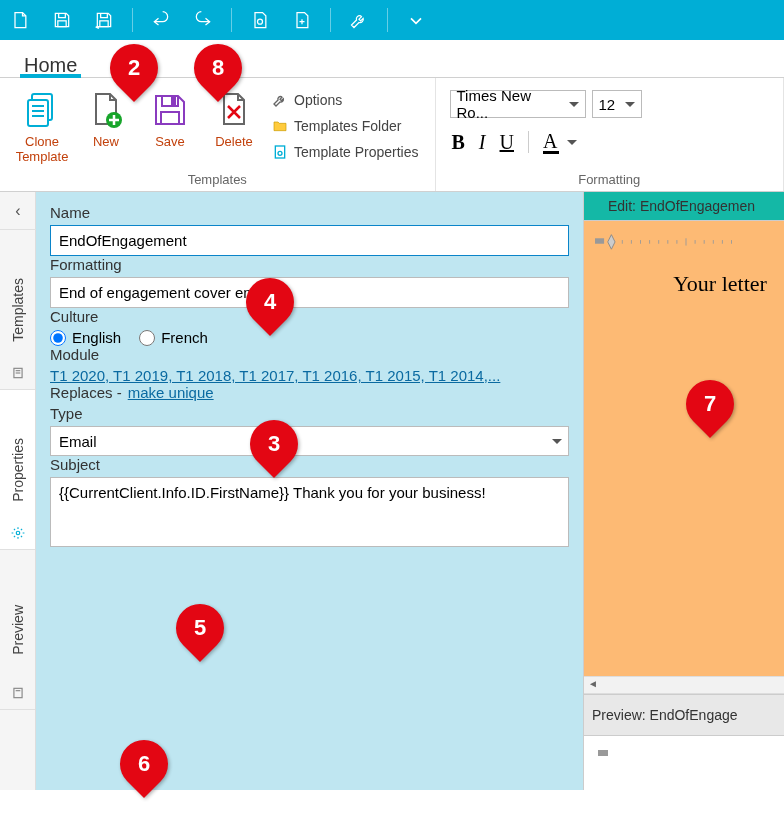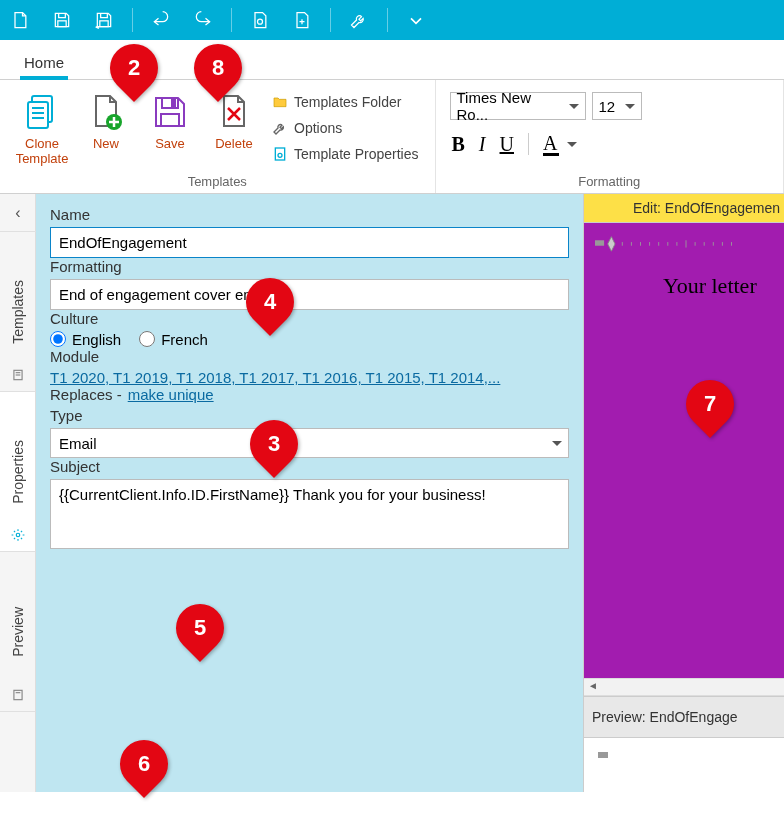--- a/index.html
+++ b/index.html
@@ -6,21 +6,21 @@
 body { font-family: "Segoe UI", Arial, sans-serif; font-size: 14px; background: #fff; width: 784px; height: 836px; overflow: hidden; }
 
 
 .qa-bar { background: #00aed6; height: 40px; display: flex; align-items: center; padding: 0 6px; gap: 14px; }
 .qa-icon { width: 28px; height: 28px; display: flex; align-items: center; justify-content: center; cursor: pointer; }
 .qa-icon svg { width: 20px; height: 20px; stroke: #fff; fill: none; stroke-width: 1.5; }
 .qa-sep { width: 1px; height: 24px; background: rgba(255,255,255,0.4); }
 
 
 .tab-row { display: flex; padding: 10px 20px 0 20px; gap: 20px; border-bottom: 1px solid #d0d0d0; background: #fff; }
-.tab-row .tab { padding: 4px 4px 8px 4px; font-size: 15px; color: #333; cursor: pointer; position: relative; }
+.tab-row .tab { padding: 4px 4px 0 4px; font-size: 20px; color: #333; cursor: pointer; position: relative; }
 .tab-row .tab.active::after { content: ""; position: absolute; left: 0; right: 0; bottom: -1px; height: 4px; background: #00aed6; }
 
 
 .ribbon { display: flex; background: #fff; border-bottom: 1px solid #d0d0d0; }
 .ribbon-group { border-right: 1px solid #e4e4e4; padding: 8px 10px 4px 10px; display: flex; flex-direction: column; }
 .rg-body { display: flex; align-items: flex-start; flex: 1; }
 .rg-label { text-align: center; font-size: 13px; color: #666; padding-top: 4px; }
 
 .big-btn { display: flex; flex-direction: column; align-items: center; justify-content: flex-start; width: 64px; padding: 4px 2px; cursor: pointer; text-align: center; font-size: 13px; color: #c2410c; }
 .big-btn .big-ico { width: 40px; height: 40px; margin-bottom: 4px; display:flex; align-items:center; justify-content:center; }
@@ -58,28 +58,28 @@
 .collapse-chev { width: 36px; height: 38px; display: flex; align-items: center; justify-content: center; cursor: pointer; font-size: 16px; color: #555; border-bottom: 1px solid #e0e0e0; }
 
 .props-panel { flex: 1; background: #bfe6f1; padding: 12px 14px; overflow: hidden; border-right: 1px solid #ccc; }
 .field { }
 .field-label { font-size: 15px; color: #333; margin-bottom: 4px; display: flex; align-items: center; gap: 6px; }
 .field-label a { color: #0a6aa1; text-decoration: underline; cursor: pointer; }
 .text-input { width: 100%; border: 1px solid #0a84c9; background: #fff; padding: 6px 8px; font-size: 15px; outline: none; }
 .text-input.plain { border-color: #bbb; }
 .textarea { width: 100%; border: 1px solid #bbb; background: #fff; padding: 6px 8px; font-size: 15px; height: 70px; resize: none; font-family: inherit; }
 .radio-row { display: flex; align-items: center; gap: 18px; }
-.radio-row label { display: flex; align-items: flex-start; gap: 6px; font-size: 15px; cursor: pointer; }
+.radio-row label { display: flex; align-items: center; gap: 6px; font-size: 15px; cursor: pointer; }
 .radio-row input { width: 16px; height: 16px; cursor:pointer; }
 .link-row { color: #0a6aa1; text-decoration: underline; font-size: 15px; cursor: pointer; white-space: nowrap; overflow: hidden; text-overflow: ellipsis; }
 .select-box { width: 100%; border: 1px solid #bbb; background: #fff; height: 30px; display: flex; align-items: center; justify-content: space-between; padding: 0 6px 0 8px; font-size: 15px; cursor: pointer; }
 
 .right-col { width: 200px; display: flex; flex-direction: column; }
-.edit-head { background: #fde047; padding: 6px 4px; font-size: 14px; color: #333; border-bottom: 1px solid #ccc; white-space: nowrap; overflow: hidden; text-align: right; }
-.edit-body { flex: 1; background: #a21caf; padding: 10px 7px; position: relative; }
+.edit-head { background: #14b8a6; padding: 6px 24px; font-size: 14px; color: #333; border-bottom: 1px solid #ccc; white-space: nowrap; overflow: hidden; }
+.edit-body { flex: 1; background: #fdba74; padding: 10px 7px; position: relative; text-align: center; }
 .ruler { height: 20px; display: flex; align-items: center; padding-left: 4px; }
 .ruler svg { height: 18px; }
 .doc-text { font-family: "Times New Roman", serif; font-size: 22px; padding: 20px 0 0 72px; white-space: nowrap; }
 .preview-head { background: #e8e8e8; padding: 12px 8px; font-size: 14px; color: #333; border-top: 1px solid #ccc; border-bottom: 1px solid #ccc; white-space: nowrap; overflow: hidden; }
 .preview-body { height: 54px; background: #fff; padding: 10px 14px; }
 .hscroll { height: 18px; background: #f2f2f2; border-top: 1px solid #ddd; border-bottom: 1px solid #ddd; position: relative; }
 .hscroll::before { content:"◄"; position:absolute; left:4px; top:1px; font-size:10px; color:#666; }
 
 
 .pin { position: absolute; width: 48px; height: 48px; background: #e30613; border-radius: 50% 50% 50% 0; transform: rotate(-45deg); display: flex; align-items: center; justify-content: center; box-shadow: 0 2px 4px rgba(0,0,0,0.3); pointer-events: none; z-index: 50; }
@@ -199,33 +199,33 @@
                 <path d="M10 4h14l6 6v24H10z" fill="#fff"></path>
                 <path d="M24 4v6h6"></path>
                 <path d="M14 16l12 12M26 16L14 28" stroke="#e30613" stroke-width="2.5"></path>
               </svg>
         </div>
         <span>Delete</span>
       </div>
       <div class="small-stack">
         <div class="small-btn">
           <div class="small-ico">
+                <svg viewBox="0 0 24 24" fill="none" stroke="#666" stroke-width="2">
+                  <path d="M14 7a4 4 0 00-5 5l-6 6 3 3 6-6a4 4 0 005-5l-3 3-2-2 3-3z"></path>
+                </svg>
+              </div>
+          <span>Options</span>
+        </div>
+        <div class="small-btn">
+          <div class="small-ico">
                 <svg viewBox="0 0 24 24" fill="#ffcb3d" stroke="#c99a00" stroke-width="1">
                   <path d="M3 6h6l2 2h10v11H3z"></path>
                 </svg>
               </div>
           <span>Templates Folder</span>
-        </div>
-        <div class="small-btn">
-          <div class="small-ico">
-                <svg viewBox="0 0 24 24" fill="none" stroke="#666" stroke-width="2">
-                  <path d="M14 7a4 4 0 00-5 5l-6 6 3 3 6-6a4 4 0 005-5l-3 3-2-2 3-3z"></path>
-                </svg>
-              </div>
-          <span>Options</span>
         </div>
         <div class="small-btn">
           <div class="small-ico">
                 <svg viewBox="0 0 24 24" fill="none" stroke="#00aed6" stroke-width="2">
                   <rect x="5" y="3" width="14" height="18"></rect>
                   <circle cx="12" cy="14" r="3"></circle>
                 </svg>
               </div>
           <span>Template Properties</span>
         </div>

